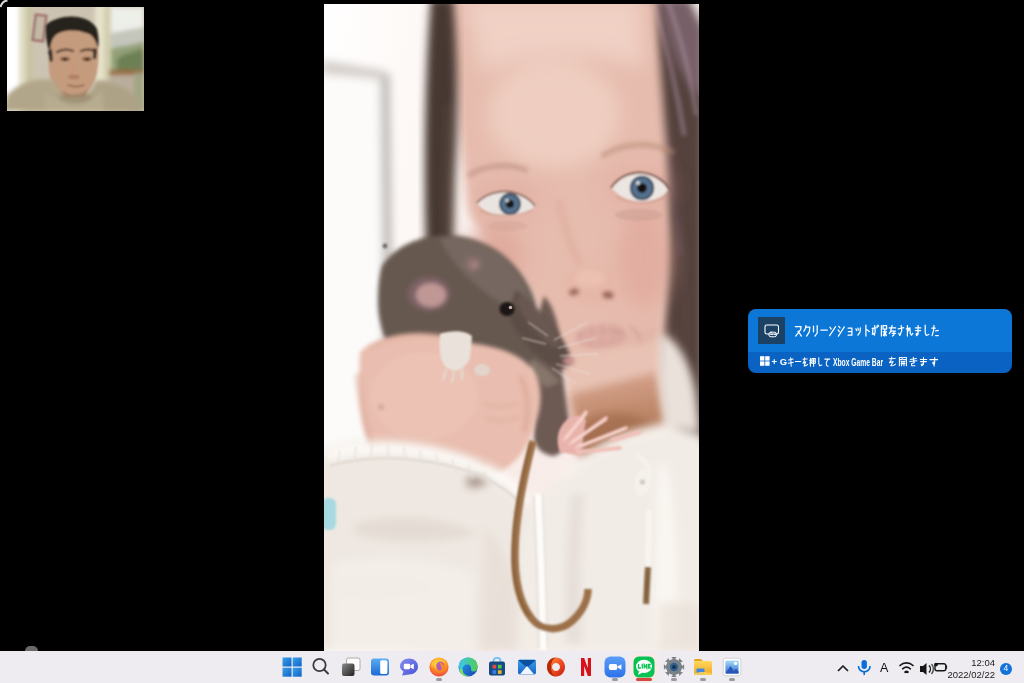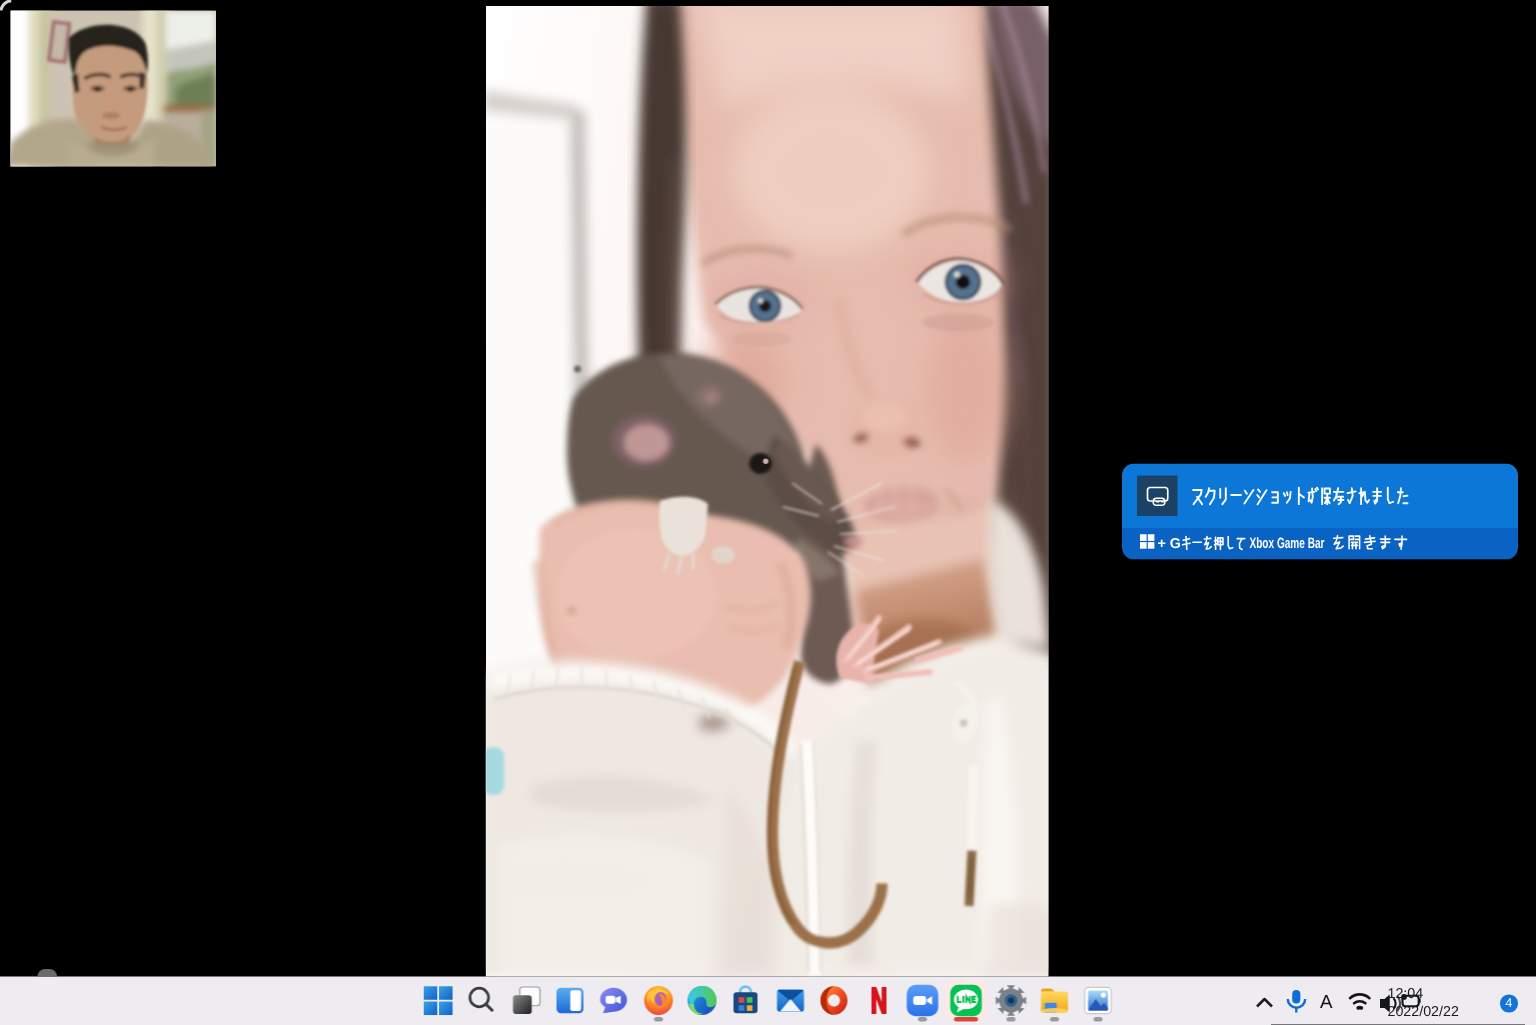--- a/index.html
+++ b/index.html
@@ -487,14 +487,14 @@
 <path d="M70.7,13.8 a6,6 0 0 1 7.6,0" stroke-width="1.7"></path>
 <path d="M73.4,17 a2.6,2.6 0 0 1 2.2,0" stroke-width="2.4"></path>
 </g>
 <path d="M88,11 L91,11 L94.5,8 L94.5,20 L91,17 L88,17 Z" fill="#161616"></path>
 <path d="M97,10.5 a5,5 0 0 1 0,7" stroke="#161616" stroke-width="1.4" fill="none"></path>
 <path d="M99.5,9 a7.5,7.5 0 0 1 0,10" stroke="#161616" stroke-width="1.4" fill="none" opacity="0.75"></path>
 <rect x="103" y="8.8" width="10.8" height="7" rx="2" stroke="#161616" stroke-width="1.4" fill="none"></rect>
 <circle cx="104" cy="9.6" r="1.9" fill="#161616"></circle>
     <rect x="113.5" y="10.6" width="1.6" height="3" fill="#161616"></rect>
 </svg>
-<div style="position:absolute;right:29px;top:657px;width:70px;font-size:9.5px;line-height:11.5px;color:#1a1a1a">12:04<br>2022/02/22</div>
+<div style="position:absolute;right:29px;top:657px;width:70px;text-align:right;font-size:9.5px;line-height:11.5px;color:#1a1a1a">12:04<br>2022/02/22</div>
 <div style="position:absolute;left:1000px;top:663px;width:11.6px;height:11.6px;border-radius:50%;background:#1273d8;color:#fff;font-size:8.5px;text-align:center;line-height:11.6px">4</div>
 <div style="position:absolute;left:25px;top:646px;width:13px;height:5px;background:#6a6a6a;border-radius:6px 6px 0 0"></div>
 </body></html>

